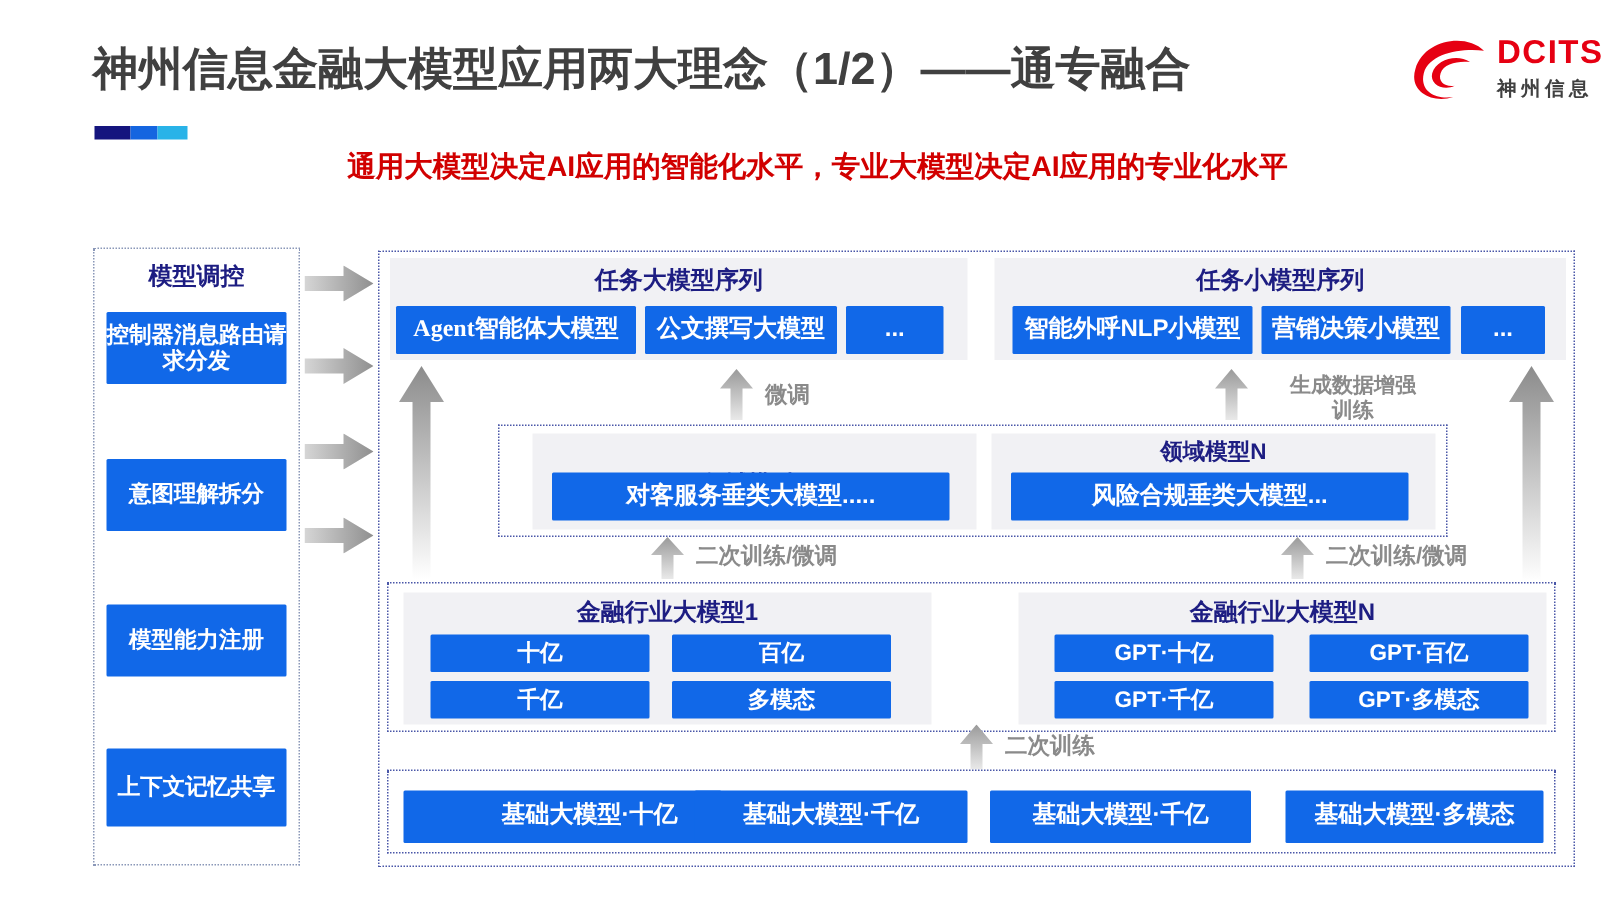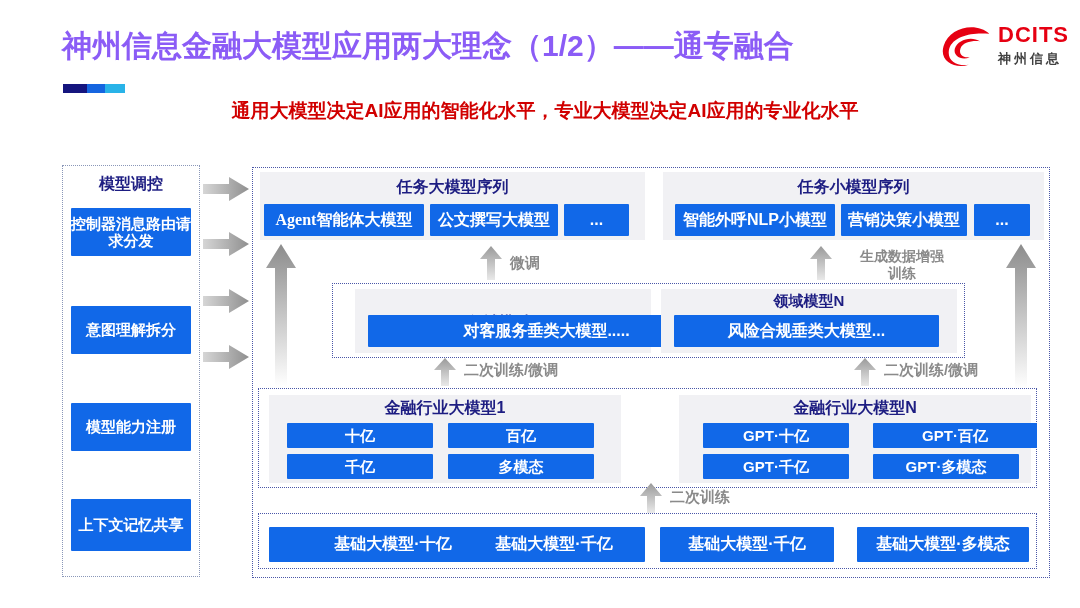--- a/index.html
+++ b/index.html
@@ -6,21 +6,21 @@
   #slide{position:relative;width:1080px;height:608px;background:#ffffff;overflow:hidden;
          font-family:"Liberation Sans","DejaVu Sans",sans-serif;}
   .abs{position:absolute;}
   .btn{background:#1168e8;color:#ffffff;display:flex;align-items:center;justify-content:center;
        text-align:center;font-weight:600;line-height:1.15;border-radius:1px;}
   .panel{background:#f1f1f4;}
   .hdr{color:#1d1d82;font-weight:bold;text-align:center;}
   .dotted{border:1px dotted #4a57a8;box-sizing:border-box;}
   .dotted-lt{border:1px dotted #8a97b8;box-sizing:border-box;}
   .glabel{color:#8a8a8a;font-weight:bold;}
-  .title{color:#8b5cf6;font-weight:bold;font-size:30px;letter-spacing:0px;white-space:nowrap;}
+  .title{color:#404040;font-weight:bold;font-size:30px;letter-spacing:0px;white-space:nowrap;}
   .subtitle{color:#d10000;font-weight:bold;font-size:19px;text-align:center;white-space:nowrap;}
   .logo-txt{color:#e60012;font-weight:bold;font-size:22px;letter-spacing:1px;}
   .logo-sub{color:#404040;font-weight:bold;font-size:13px;letter-spacing:3px;}
   svg{display:block;}
 </style>
 </head>
 <body>
 
 <div id="slide">
 
@@ -131,21 +131,21 @@
       </svg>
     </span>
   <div class="abs glabel" style="left:840px;top:248px;width:124px;font-size:14px;text-align:center;line-height:17px;">
     <div>生成数据增强</div>
     <div>训练</div>
   </div>
 
   <div class="abs dotted" style="left:332px;top:283px;width:633px;height:75px;">
     <div class="abs panel" style="left:22px;top:5px;width:296px;height:64px;">
       <div class="abs hdr" style="left:0;top:3px;width:100%;font-size:15px;margin-top:21px;">领域模型1</div>
-      <div class="abs btn" style="left:13px;top:26px;width:265px;height:32px;font-size:16px;padding-left:46px;">对客服务垂类大模型.....</div>
+      <div class="abs btn" style="left:13px;top:26px;width:265px;height:32px;font-size:16px;">对客服务垂类大模型.....</div>
     </div>
     <div class="abs panel" style="left:328px;top:5px;width:296px;height:64px;">
       <div class="abs hdr" style="left:0;top:3px;width:100%;font-size:15px;">领域模型N</div>
       <div class="abs btn" style="left:13px;top:26px;width:265px;height:32px;font-size:16px;">风险合规垂类大模型...</div>
     </div>
   </div>
 
   <span class="abs" style="left:434px;top:358px;">
     <svg width="22" height="28">
         <polygon points="11,0 22,12 15,12 15,28 7,28 7,12 0,12" fill="url(#gUp)"></polygon>
@@ -164,21 +164,21 @@
     <div class="abs panel" style="left:10px;top:6px;width:352px;height:88px;">
       <div class="abs hdr" style="left:0;top:3px;width:100%;font-size:16px;">金融行业大模型1</div>
       <div class="abs btn" style="left:18px;top:28px;width:146px;height:25px;font-size:15px;">十亿</div>
       <div class="abs btn" style="left:179px;top:28px;width:146px;height:25px;font-size:15px;">百亿</div>
       <div class="abs btn" style="left:18px;top:59px;width:146px;height:25px;font-size:15px;">千亿</div>
       <div class="abs btn" style="left:179px;top:59px;width:146px;height:25px;font-size:15px;">多模态</div>
     </div>
     <div class="abs panel" style="left:420px;top:6px;width:352px;height:88px;">
       <div class="abs hdr" style="left:0;top:3px;width:100%;font-size:16px;">金融行业大模型N</div>
       <div class="abs btn" style="left:24px;top:28px;width:146px;height:25px;font-size:15px;">GPT·十亿</div>
-      <div class="abs btn" style="left:194px;top:28px;width:164px;height:25px;font-size:15px;">GPT·百亿</div>
+      <div class="abs btn" style="left:194px;top:28px;width:146px;height:25px;font-size:15px;">GPT·百亿</div>
       <div class="abs btn" style="left:24px;top:59px;width:146px;height:25px;font-size:15px;">GPT·千亿</div>
       <div class="abs btn" style="left:194px;top:59px;width:146px;height:25px;font-size:15px;">GPT·多模态</div>
     </div>
   </div>
 
   <span class="abs" style="left:640px;top:483px;">
     <svg width="22" height="30">
         <polygon points="11,0 22,13 15,13 15,30 7,30 7,13 0,13" fill="url(#gUp)"></polygon>
       </svg>
     </span>

